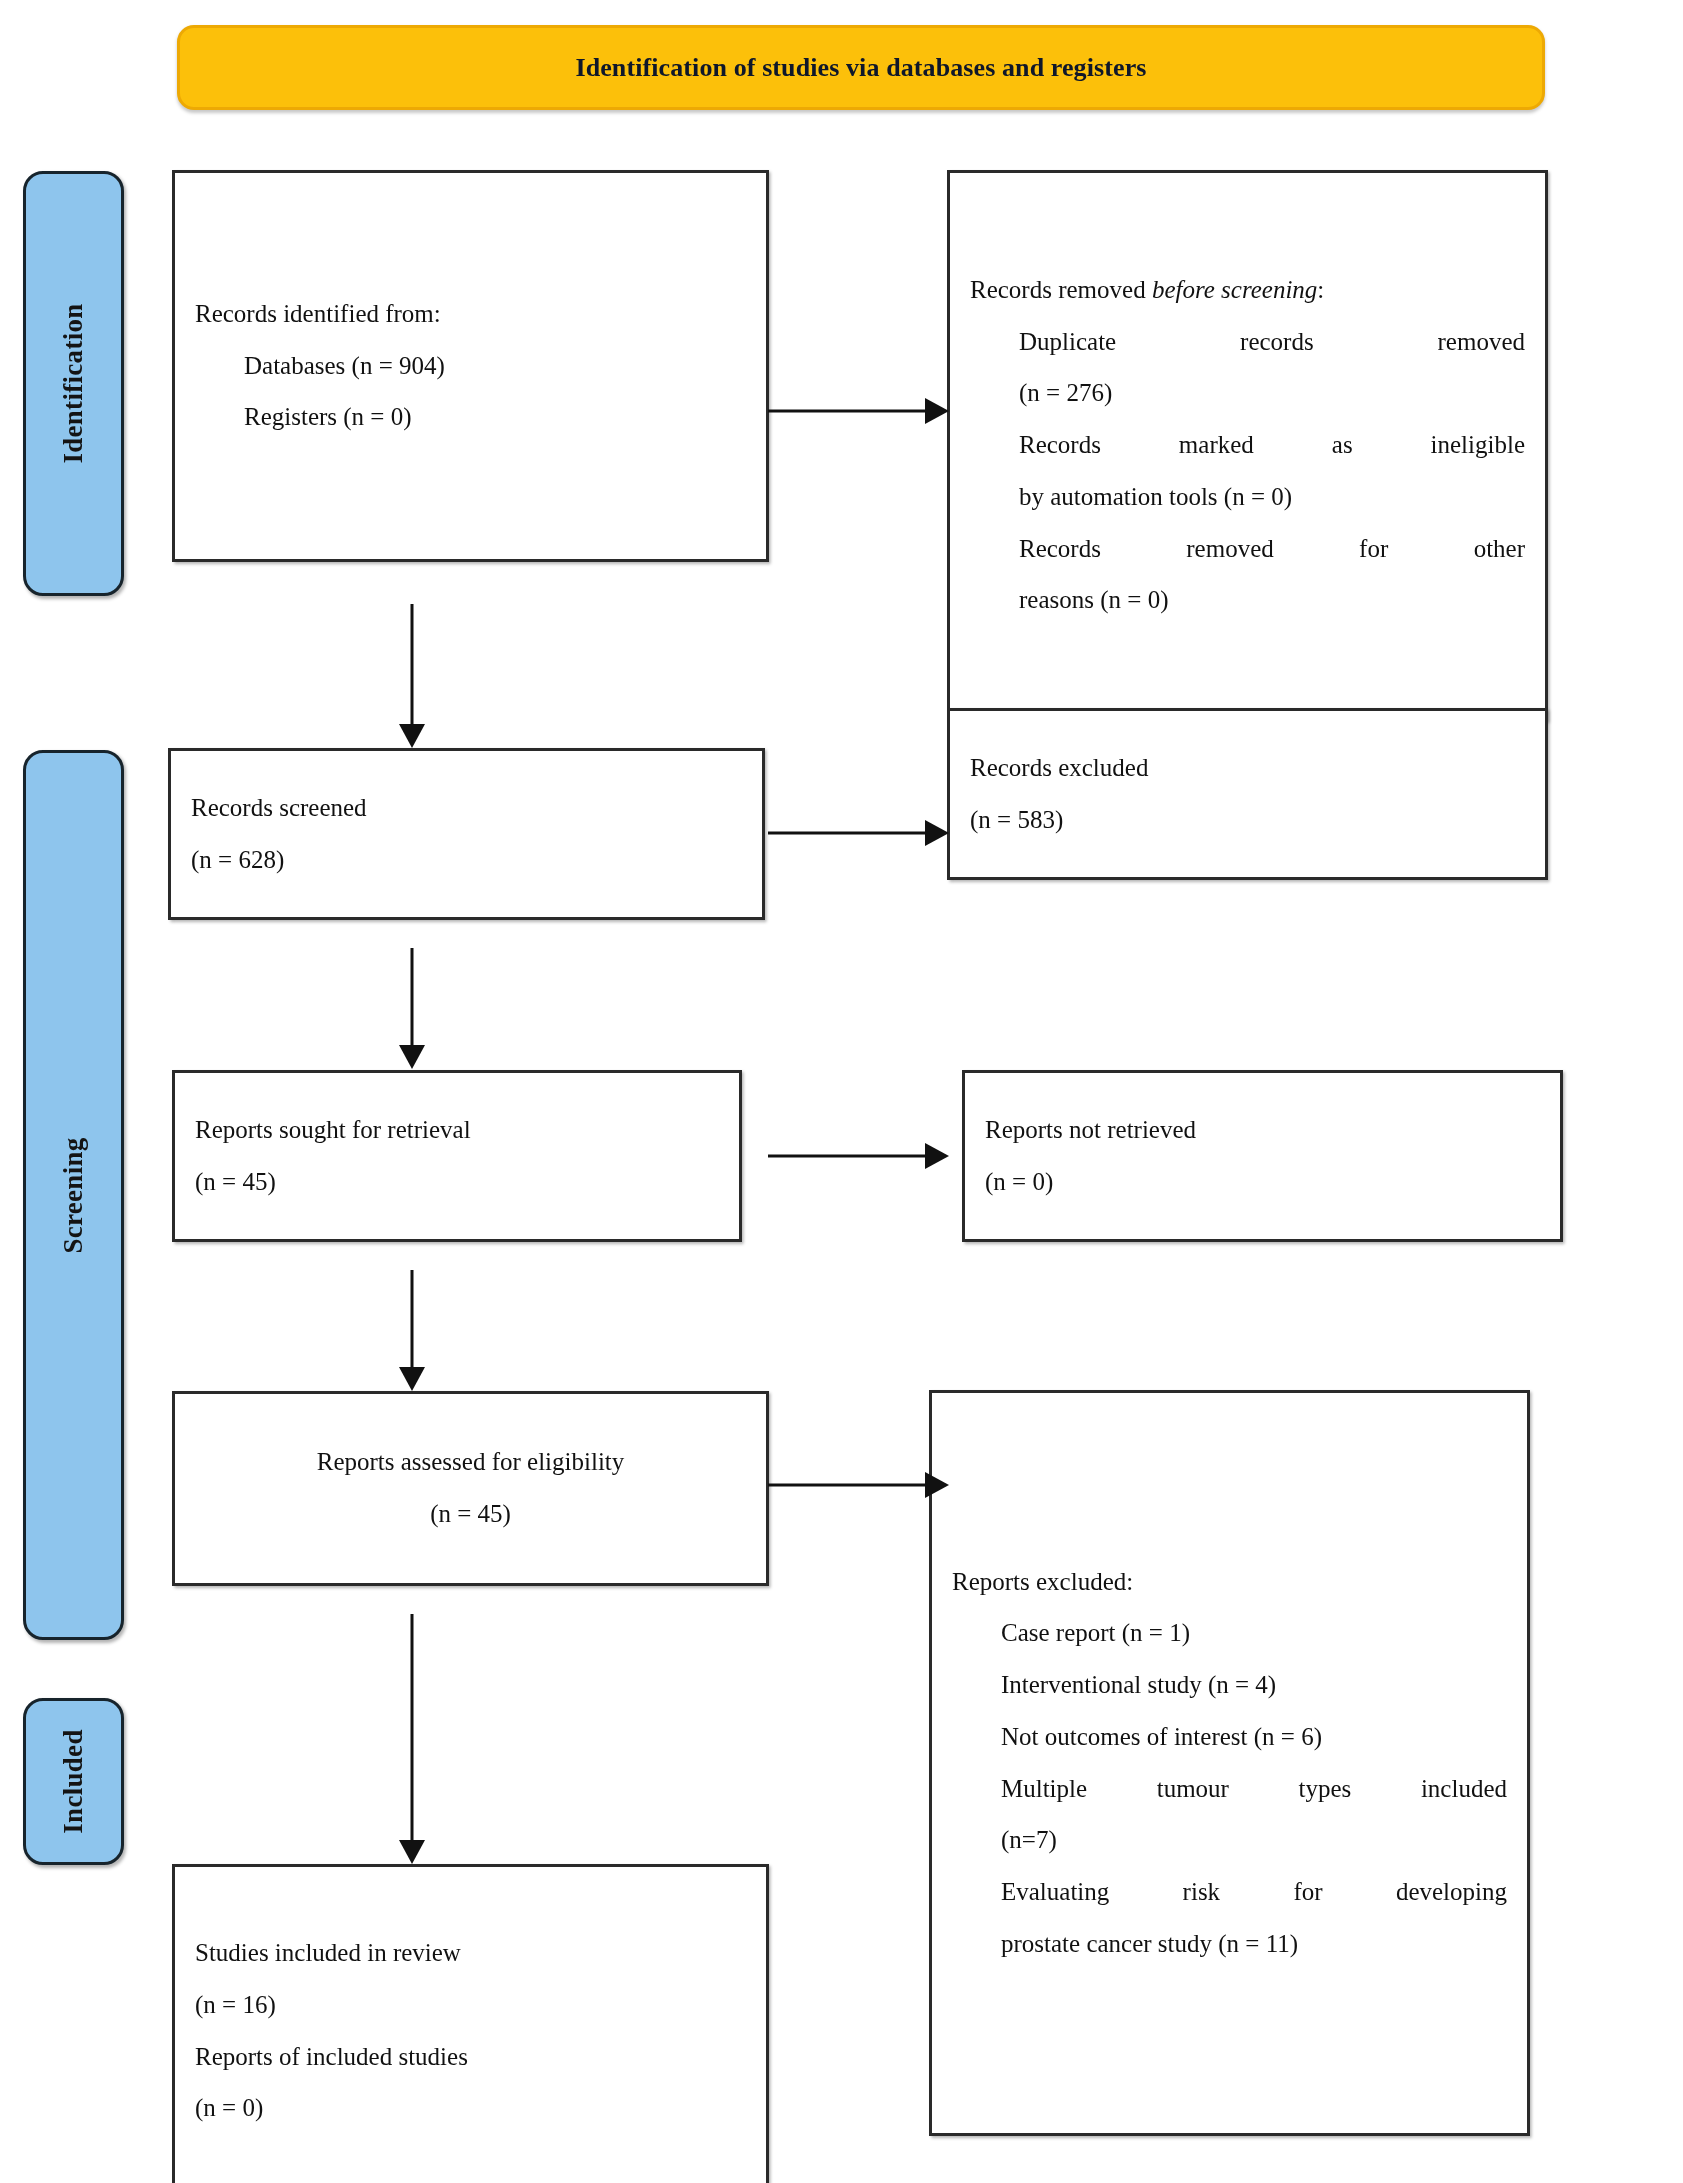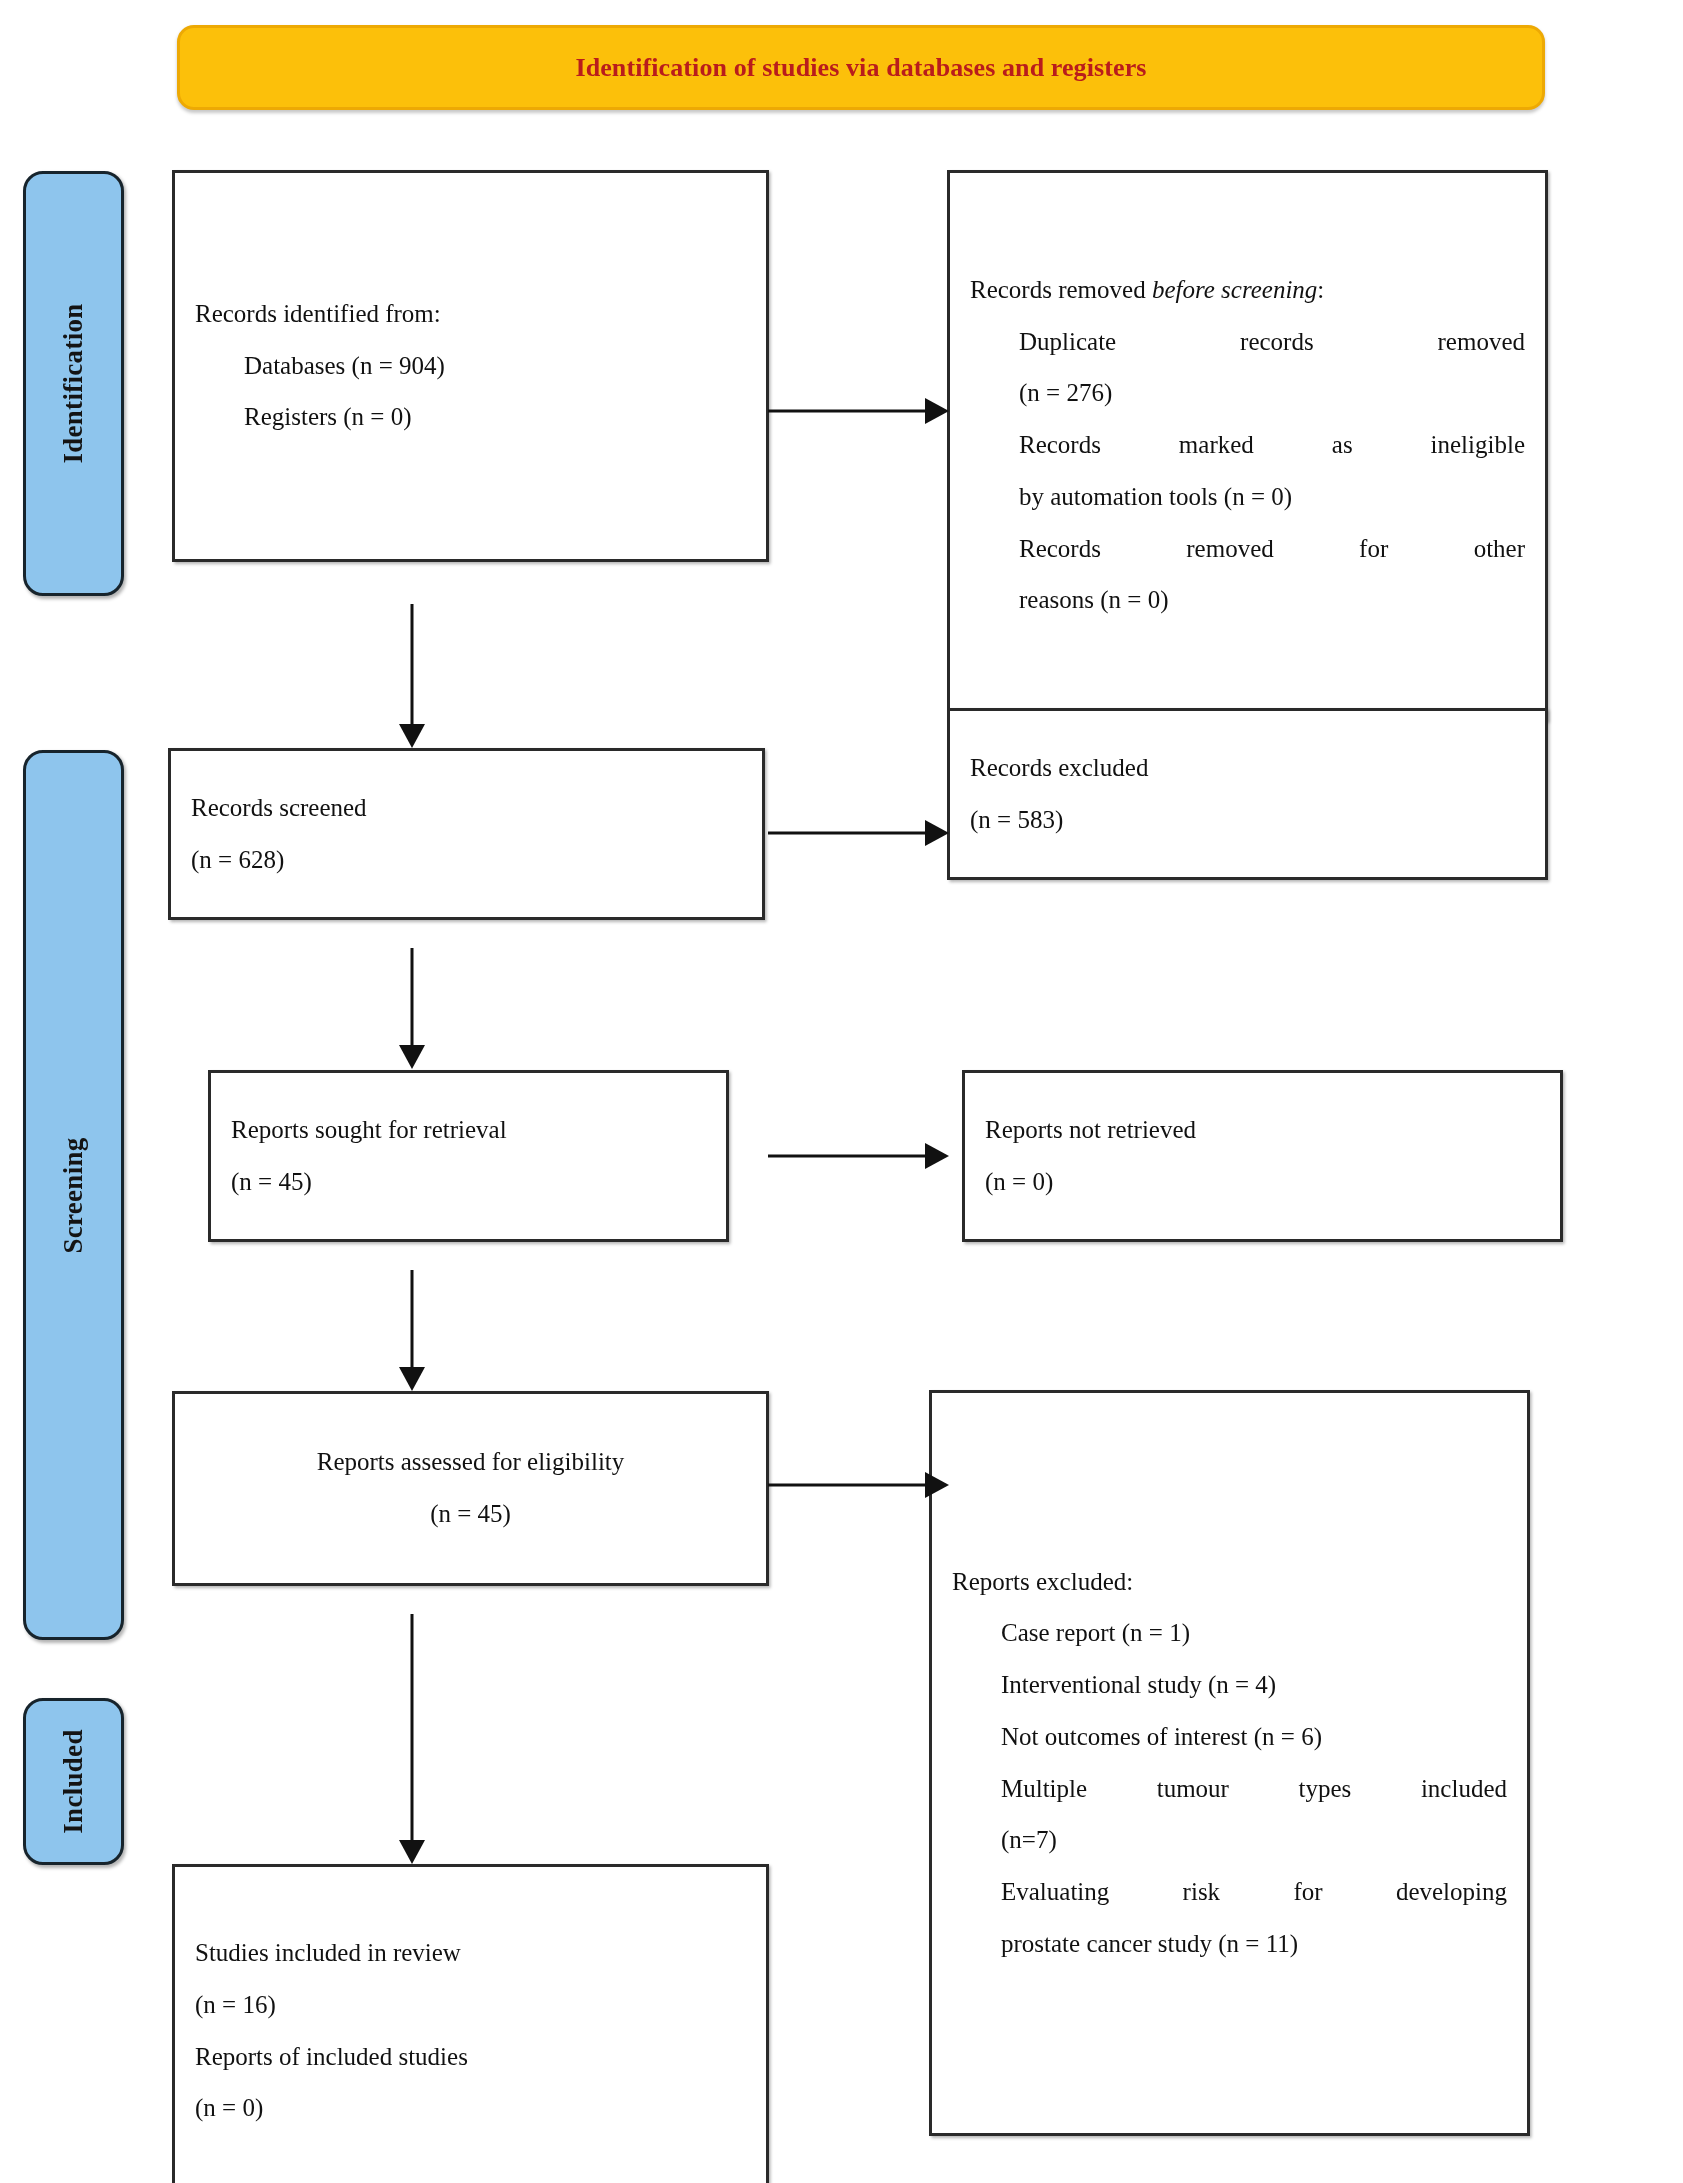--- a/index.html
+++ b/index.html
@@ -25,21 +25,21 @@
     border:3px solid #EDA904;
     border-radius:17px;
     box-sizing:border-box;
     display:flex;align-items:center;justify-content:center;
     box-shadow:0 2.5px 3.5px rgba(0,0,0,.22);
   }
   .banner-text{
     font-weight:bold;
     font-size:26px;
     letter-spacing:0.1px;
-    color:#b91c1c;
+    color:#0f172a;
     text-align:center;
   }
 
   
   .stagebar{
     position:absolute;
     background:#8EC5ED;
     border:3.5px solid #17242c;
     border-radius:20px;
     box-sizing:border-box;
@@ -77,21 +77,21 @@
     line-height:1.55;
   }
   .box p.gap{ margin-top:13px; }
   .indent{ padding-left:49px; }
   .just-stretch{ text-align:justify; text-align-last:justify; }
   em{ font-style:italic; }
 
   
   #box-identified   { left:172px;  top:170px;  width:597px; height:392px; }
   #box-screened     { left:168px;  top:748px; width:597px; height:172px; }
-  #box-sought       { left:172px;  top:1070px; width:521px; height:172px;margin-left:36px; }
+  #box-sought       { left:172px;  top:1070px; width:570px; height:172px; }
   #box-assessed     { left:172px;  top:1391px; width:597px; height:195px;text-align:center; }
   #box-included     { left:172px;  top:1864px; width:597px; height:334px; }
 
   
   #box-removed      { left:947px; top:170px;  width:601px; height:551px; }
   #box-excluded-rec { left:947px; top:708px; width:601px; height:172px; }
   #box-notretrieved { left:947px; top:1070px; width:601px; height:172px;margin-left:15px; }
   #box-rep-excluded { left:929px; top:1390px; width:601px; height:746px; }
 
   

